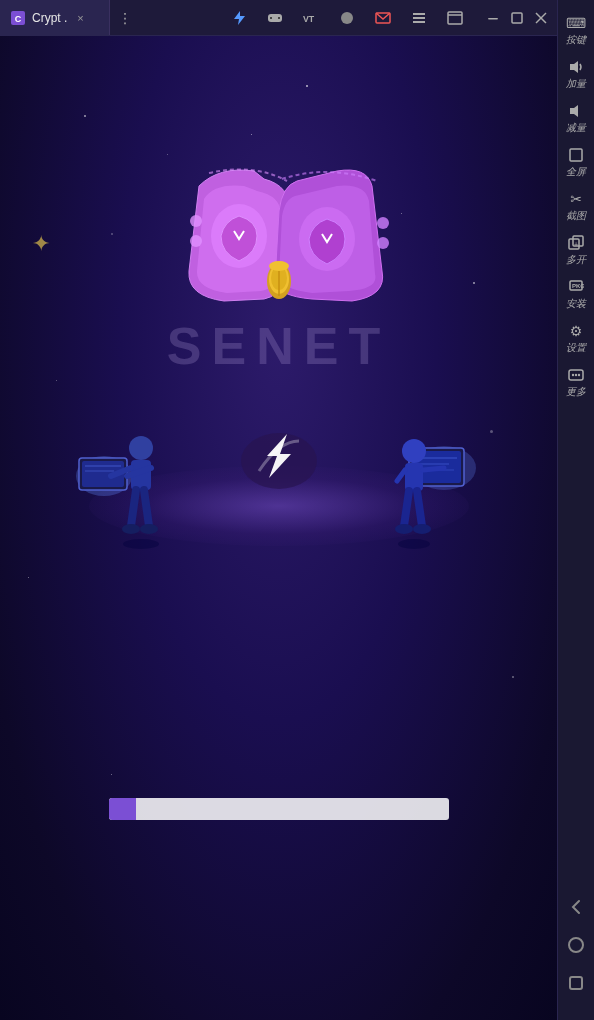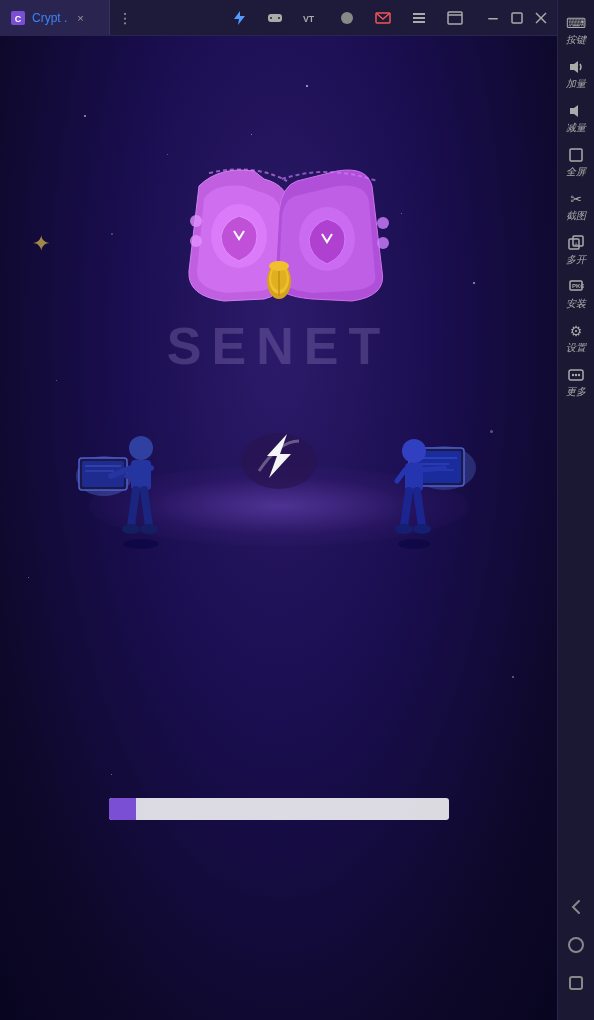--- a/index.html
+++ b/index.html
@@ -56,21 +56,21 @@
     .tab-favicon {
       width: 16px;
       height: 16px;
       display: flex;
       align-items: center;
       justify-content: center;
     }
 
     .tab-title {
       font-size: 12px;
-      color: #3b82f6;
+      color: #e5e5e5;
       white-space: nowrap;
     }
 
     .tab-close {
       font-size: 11px;
       color: #999;
       cursor: pointer;
       margin-left: 4px;
     }
 

